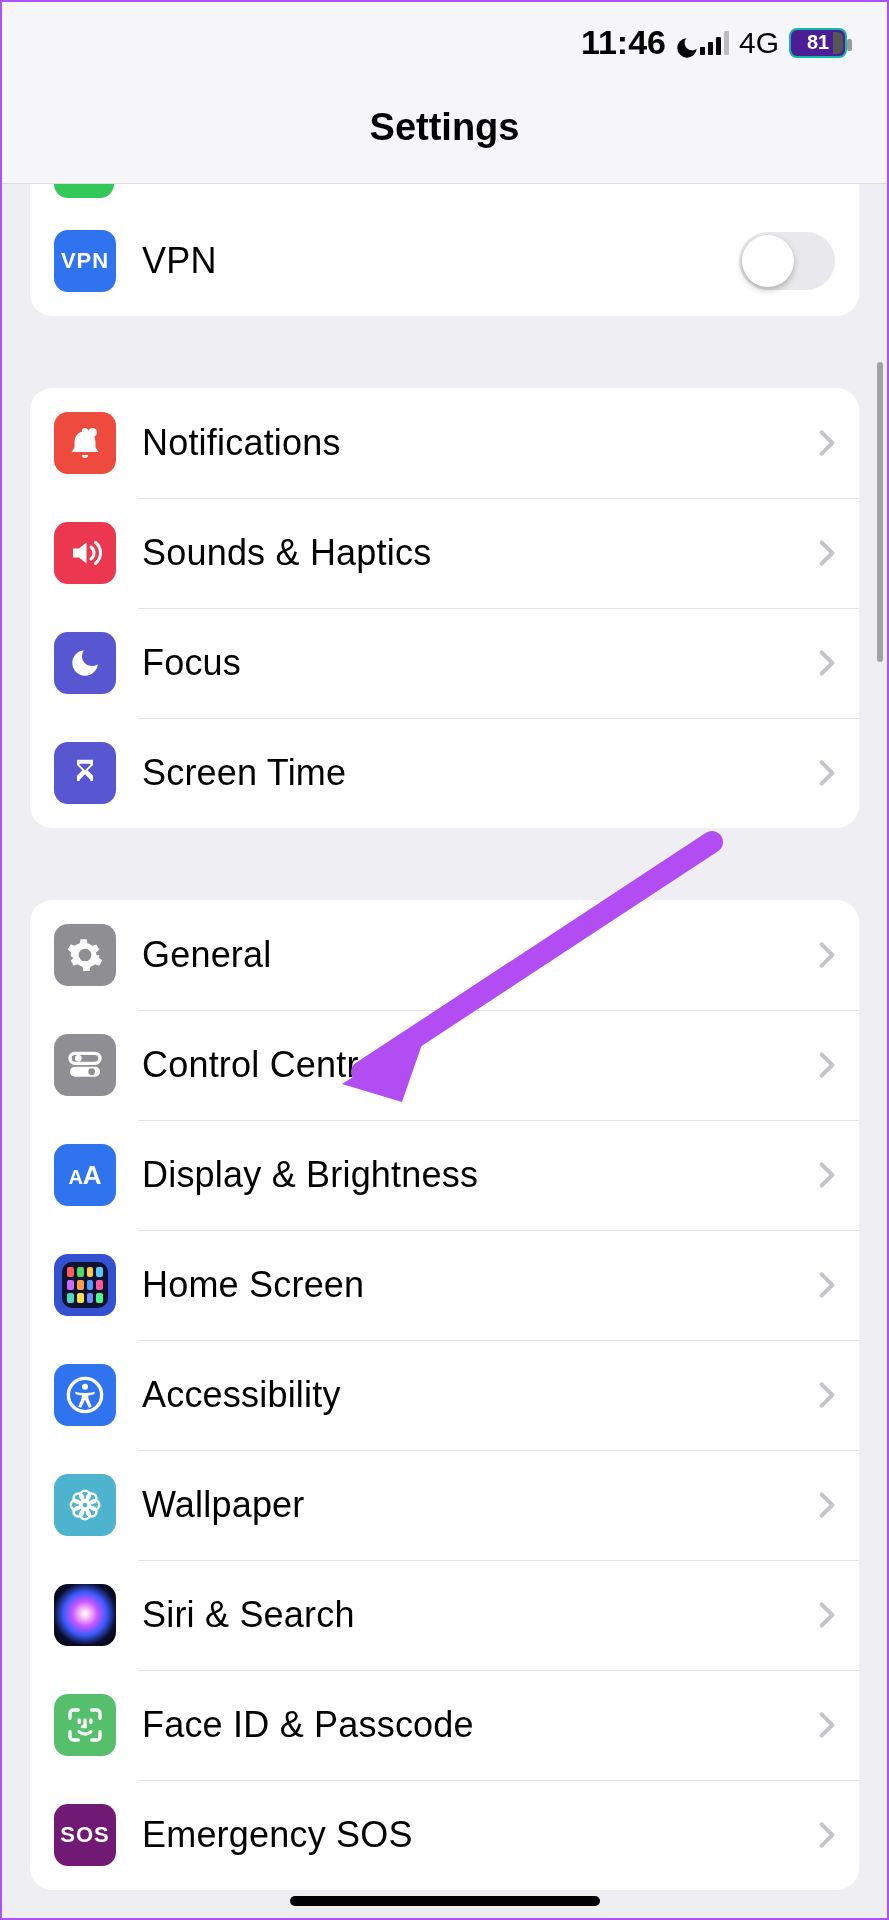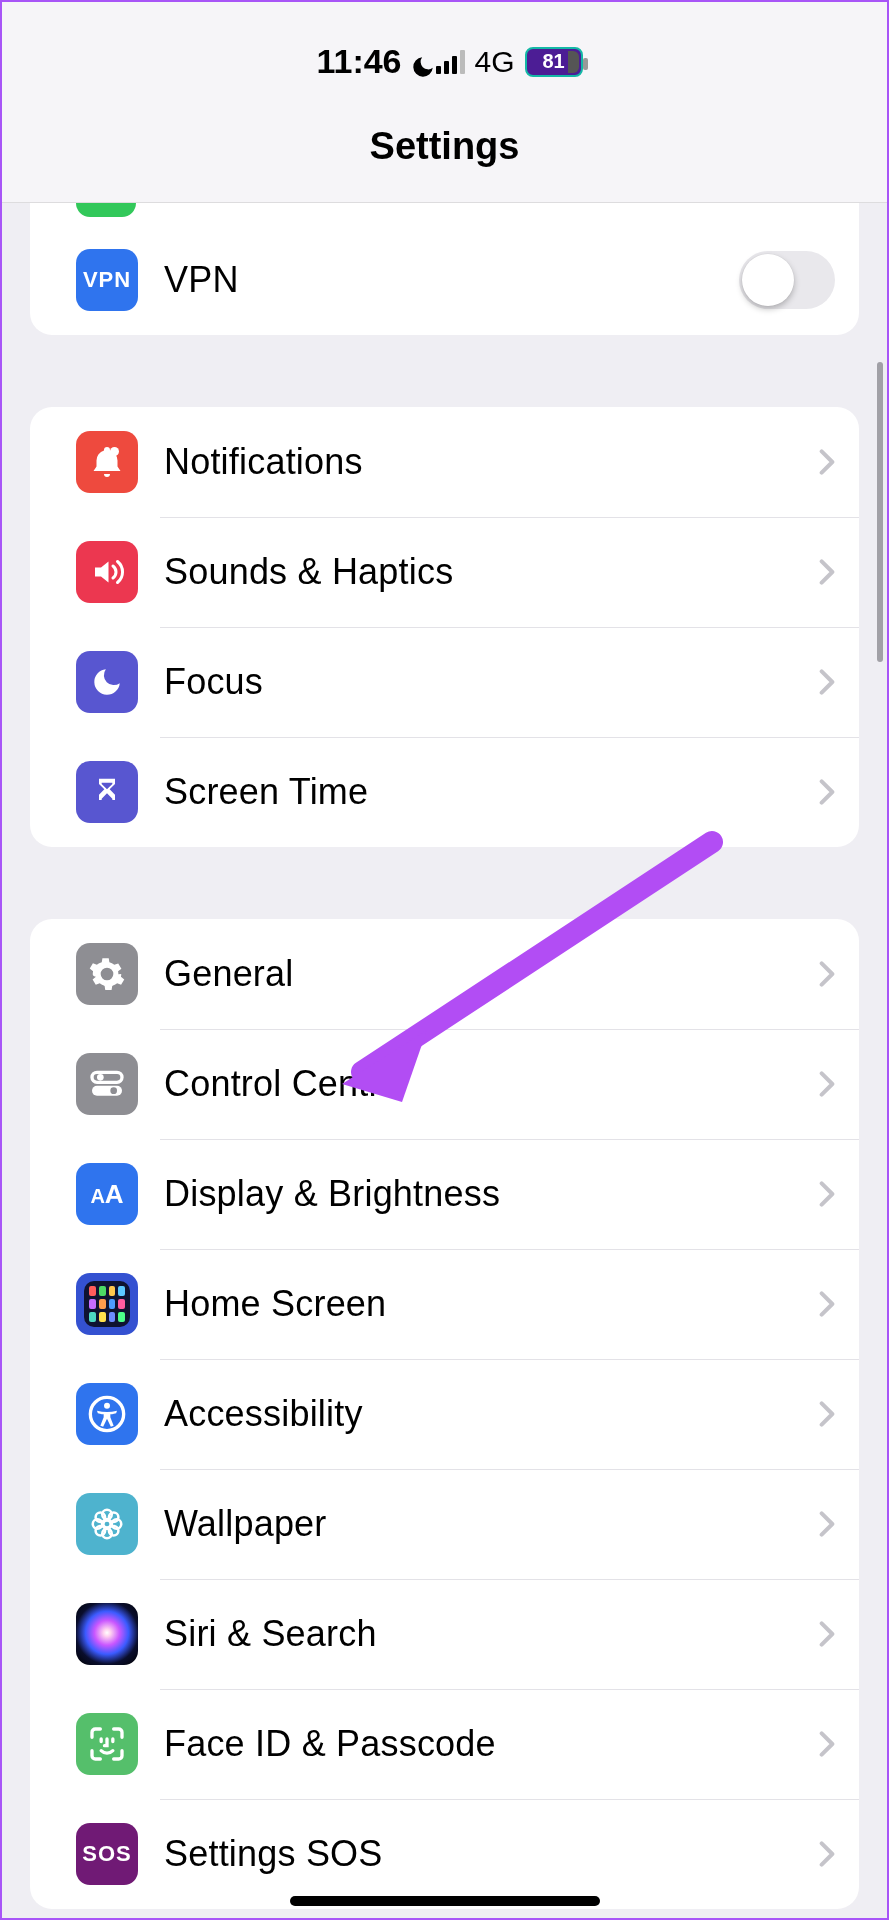--- a/index.html
+++ b/index.html
@@ -19,22 +19,22 @@
     transform-origin: top left;
   }
   
   .top-area {
     background: #f6f5f8;
     border-bottom: 1px solid rgba(0,0,0,0.10);
   }
   .status-bar {
     display: flex;
     align-items: center;
-    justify-content: center;
-    padding: 40px 40px 10px 50px;
+    justify-content: flex-end;
+    padding: 21px 40px 10px 50px;
     font-size: 34px;
     font-weight: 700;
     color: #000;
   }
   .status-left { display: flex; align-items: center; gap: 8px; }
   .status-right { display: flex; align-items: center; gap: 10px; }
   .moon-small {
     width: 26px; height: 26px;
     display: inline-block;
   }
@@ -77,21 +77,20 @@
 
   
   .content {
     padding: 0 28px 0 28px;
   }
   .group {
     background: #fff;
     border-radius: 22px;
     overflow: hidden;
     margin-top: 72px;
-    padding-left: 22px;
   }
   .group.first { margin-top: 0; border-top-left-radius:0; border-top-right-radius:0; }
   .row {
     display: flex;
     align-items: center;
     padding: 18px 24px 18px 24px;
     min-height: 110px;
     position: relative;
   }
   .row + .row::before {
@@ -470,21 +469,21 @@
               <svg viewBox="0 0 12 20" width="16" height="28">
                 <path fill="none" stroke="#c5c4ca" stroke-width="3" stroke-linecap="round" stroke-linejoin="round" d="M2 2l8 8-8 8"></path>
               </svg>
             </span>
           </div>
       </div>
       <div class="row">
         <div class="icon bg-sos">
           <span class="sos-text">SOS</span>
         </div>
-        <div class="label">Settings SOS</div>
+        <div class="label">Emergency SOS</div>
         <div class="tail">
             <span class="chevron">
               <svg viewBox="0 0 12 20" width="16" height="28">
                 <path fill="none" stroke="#c5c4ca" stroke-width="3" stroke-linecap="round" stroke-linejoin="round" d="M2 2l8 8-8 8"></path>
               </svg>
             </span>
           </div>
       </div>
     </div>
 

